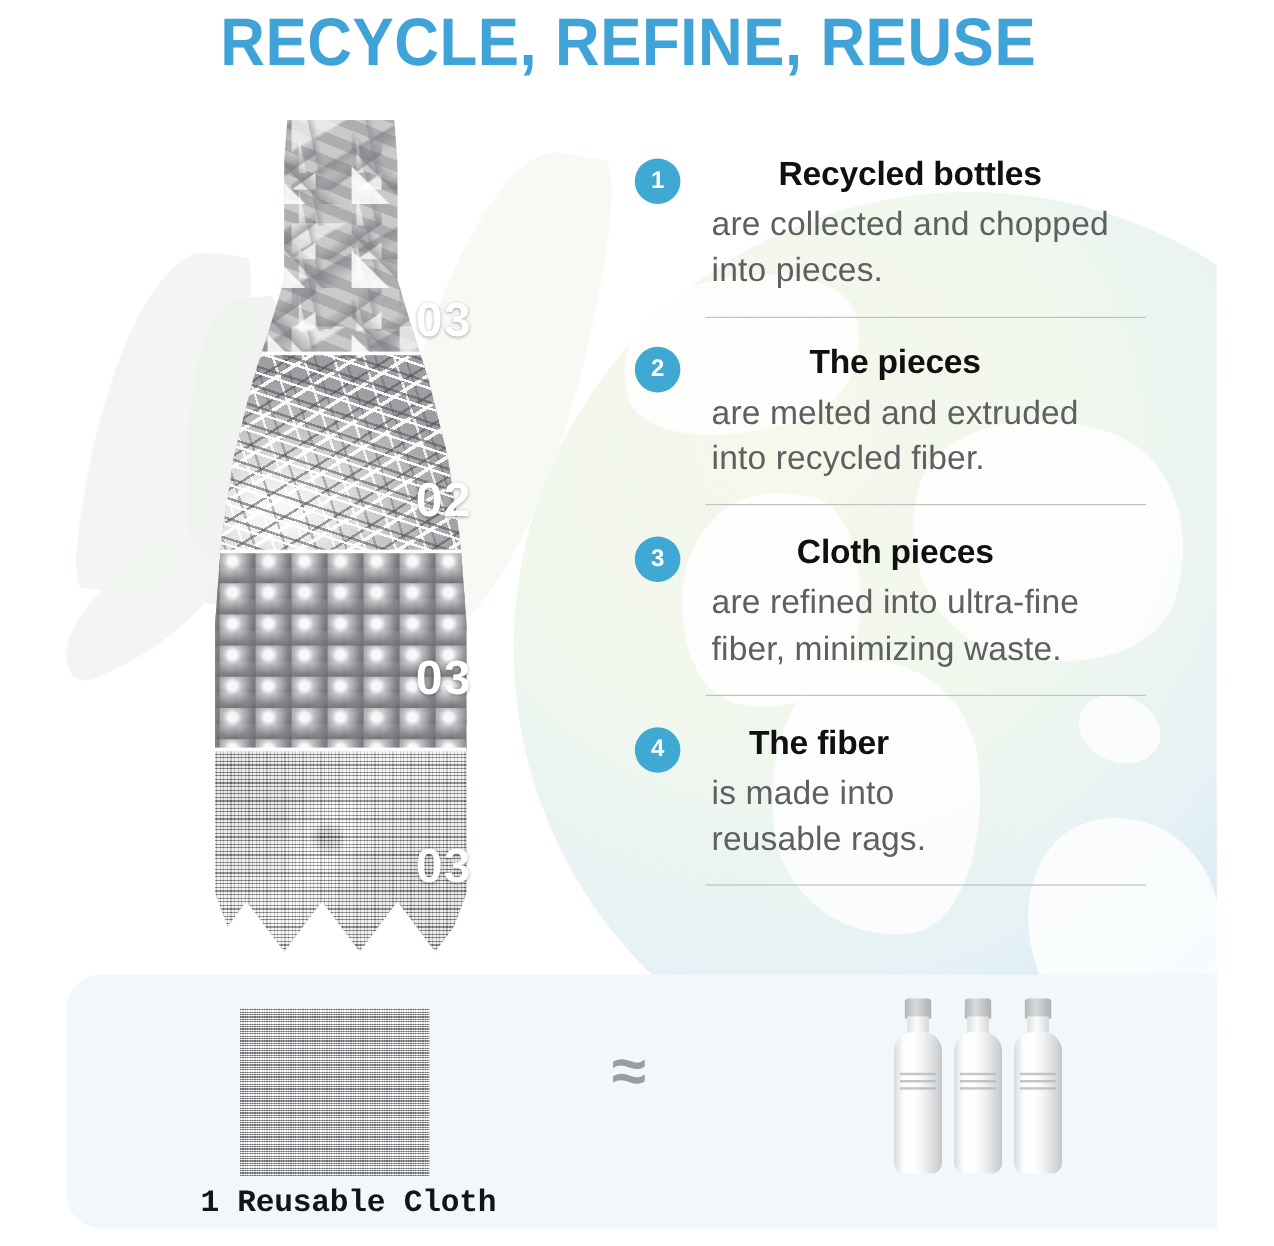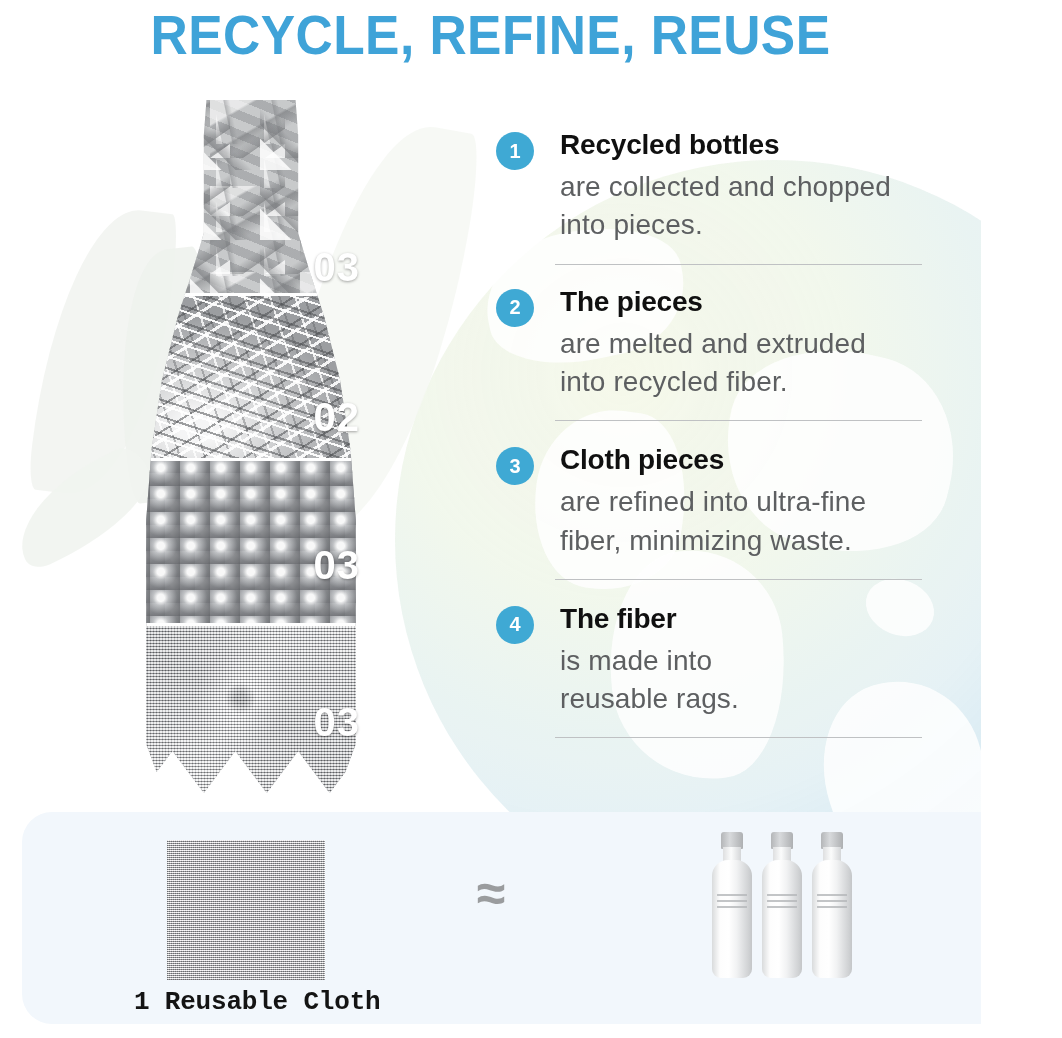--- a/index.html
+++ b/index.html
@@ -3,21 +3,21 @@
 <meta charset="utf-8">
 <style>
   html,body{margin:0;padding:0;}
   body{
     width:1062px;height:1038px;
     background:#ffffff;
     font-family:"Liberation Sans", sans-serif;
     overflow:hidden;
     position:relative;
   }
-  #page{position:relative;width:981px;height:1038px;overflow:hidden;background:#fff;}
+  #page{position:relative;width:981px;height:1038px;overflow:hidden;background:#fff;margin-left:33px;}
 
   
   .bg-layer{position:absolute;inset:0;pointer-events:none;}
   .globe{
     position:absolute;
     left:395px;top:160px;
     width:760px;height:760px;
     border-radius:50%;
     background:
       radial-gradient(circle at 30% 28%, rgba(244,247,232,.95) 0%, rgba(238,245,232,.85) 30%, rgba(223,238,242,.85) 58%, rgba(201,227,243,.95) 82%, rgba(196,224,242,1) 100%);
@@ -158,20 +158,21 @@
     font-size:20px;font-weight:bold;
     display:flex;align-items:center;justify-content:center;
     margin-top:2px;
   }
   .step-body{margin-left:26px;}
   .step-title{
     font-size:28px;font-weight:bold;color:#101010;
     line-height:1.05;
     margin:0 0 9px 0;
     letter-spacing:-.2px;
+    text-align:center;
   }
   .step-desc{
     font-size:28px;color:#5d5f61;line-height:1.36;
     white-space:pre-line;
     letter-spacing:.1px;
   }
   .divider{
     height:1px;background:#bfc1c3;
     margin:19px 0 0 59px;width:367px;
   }

